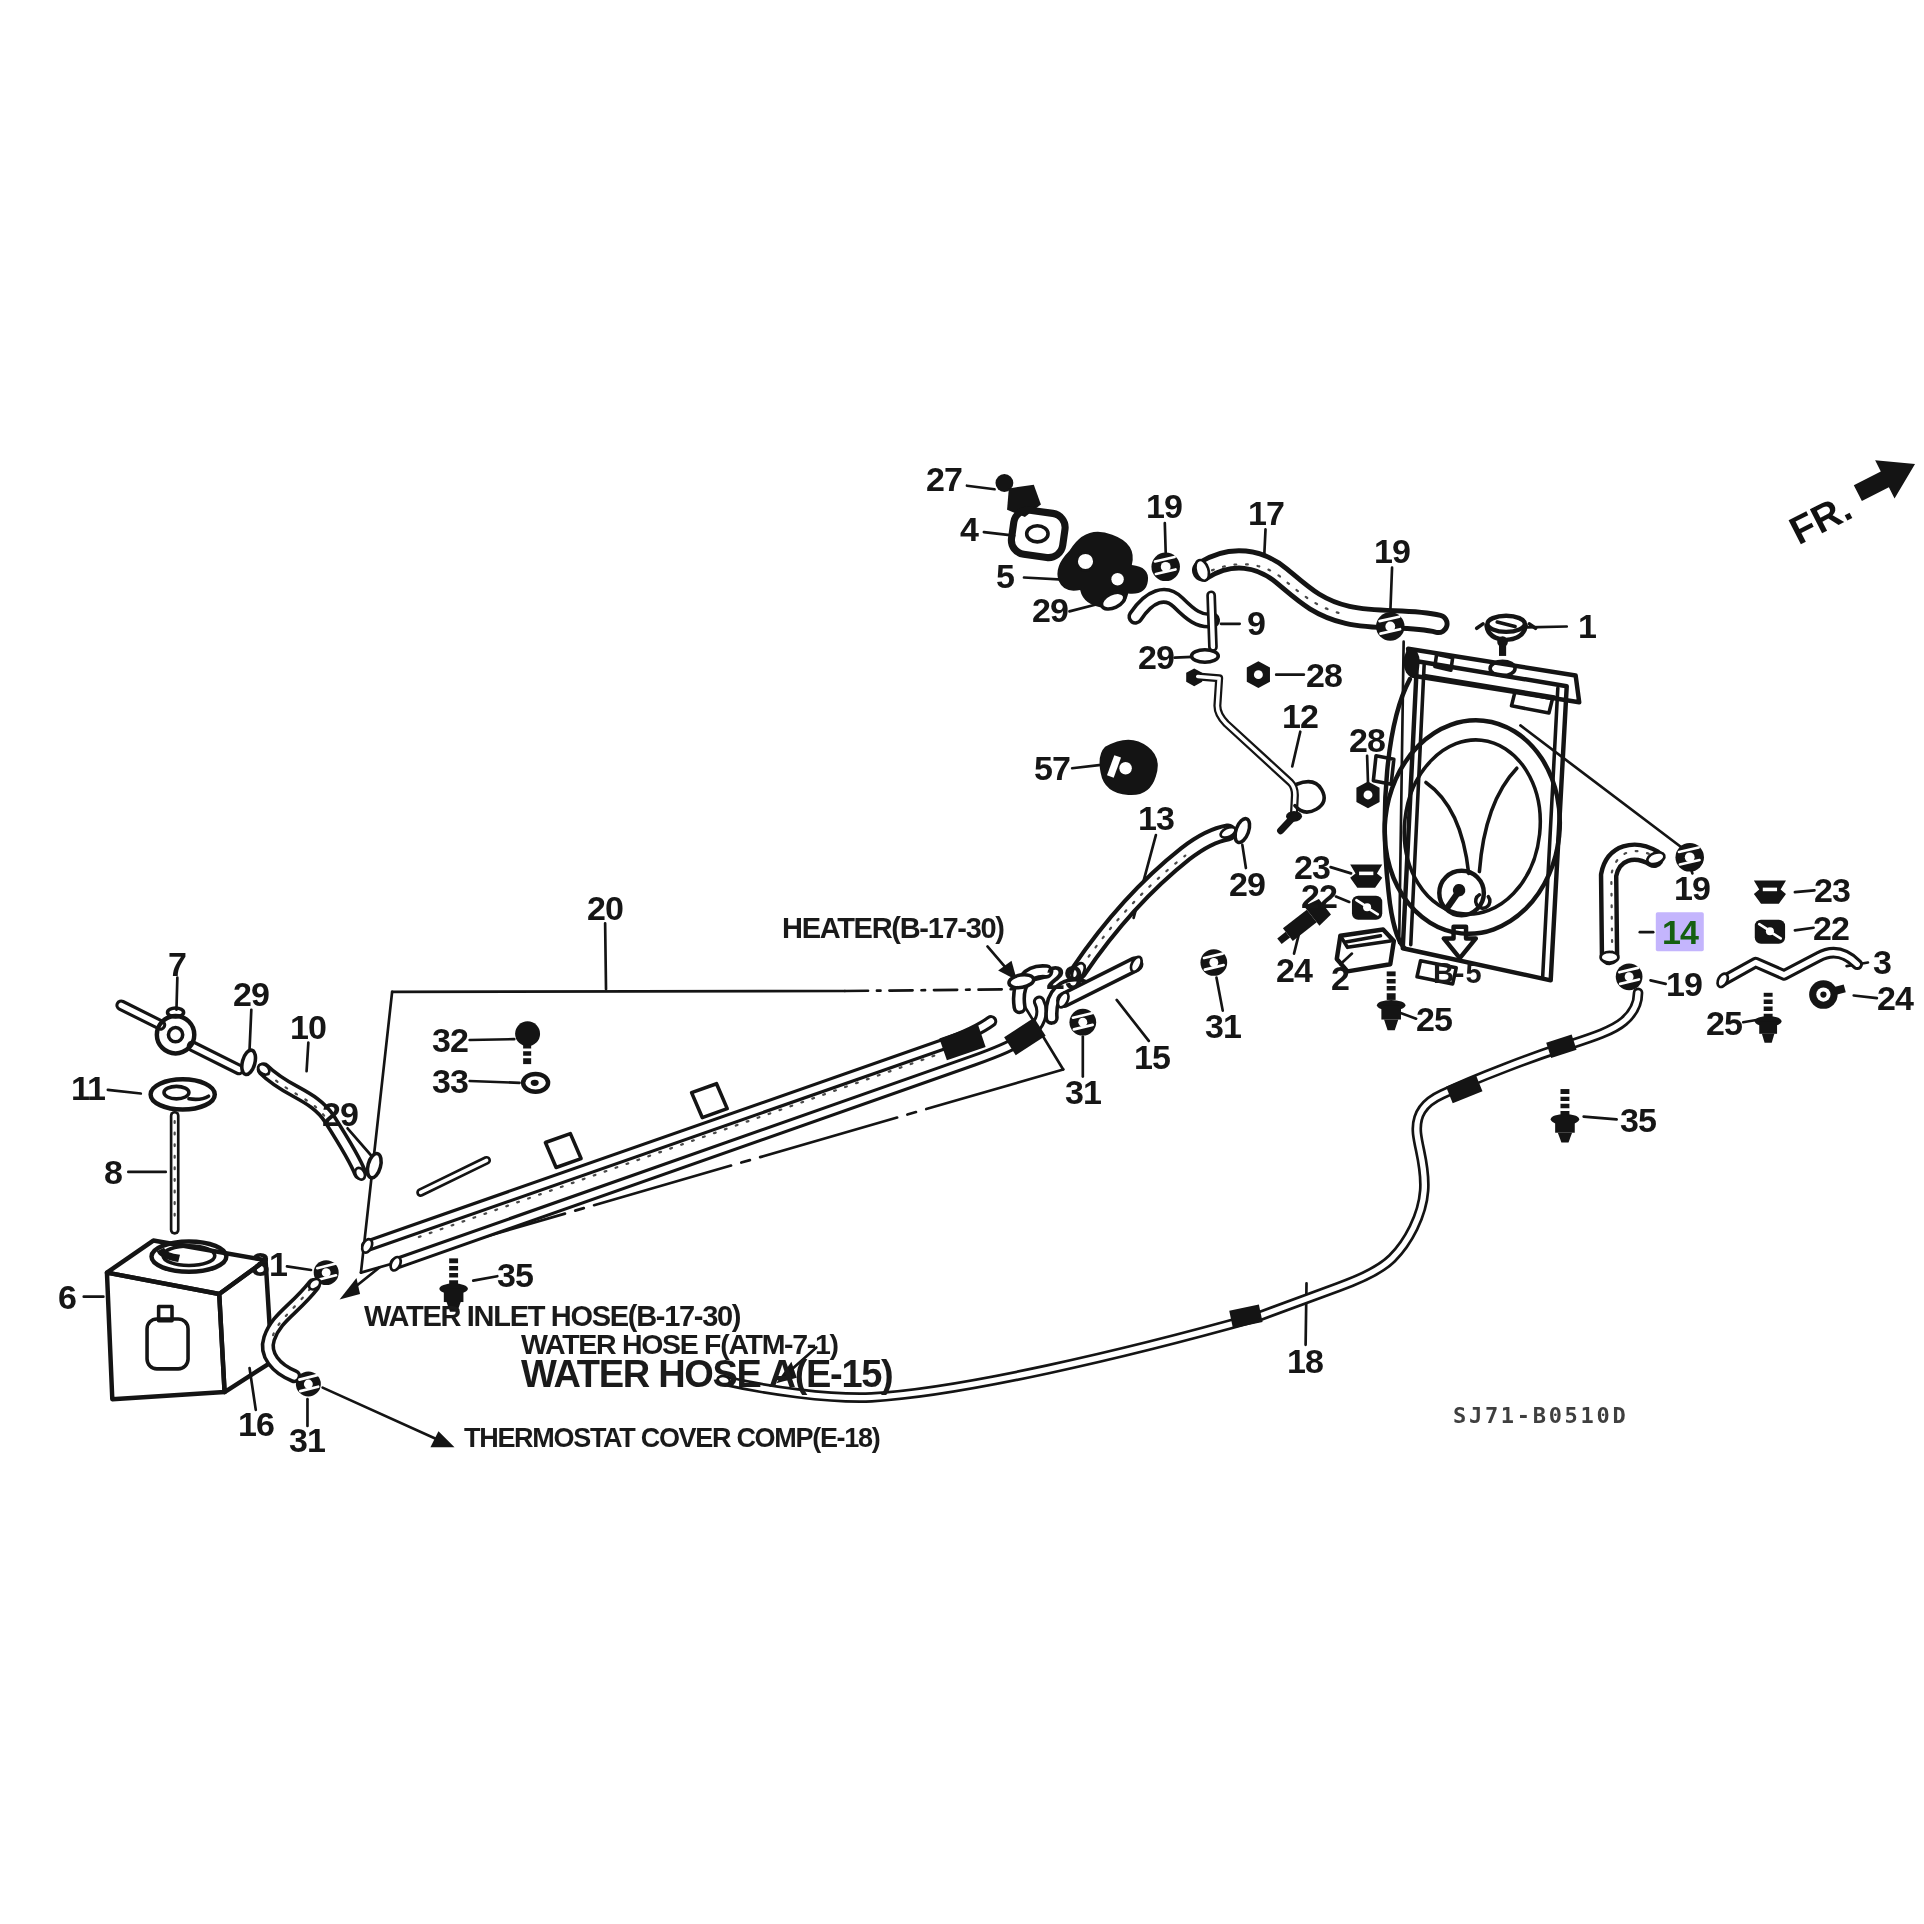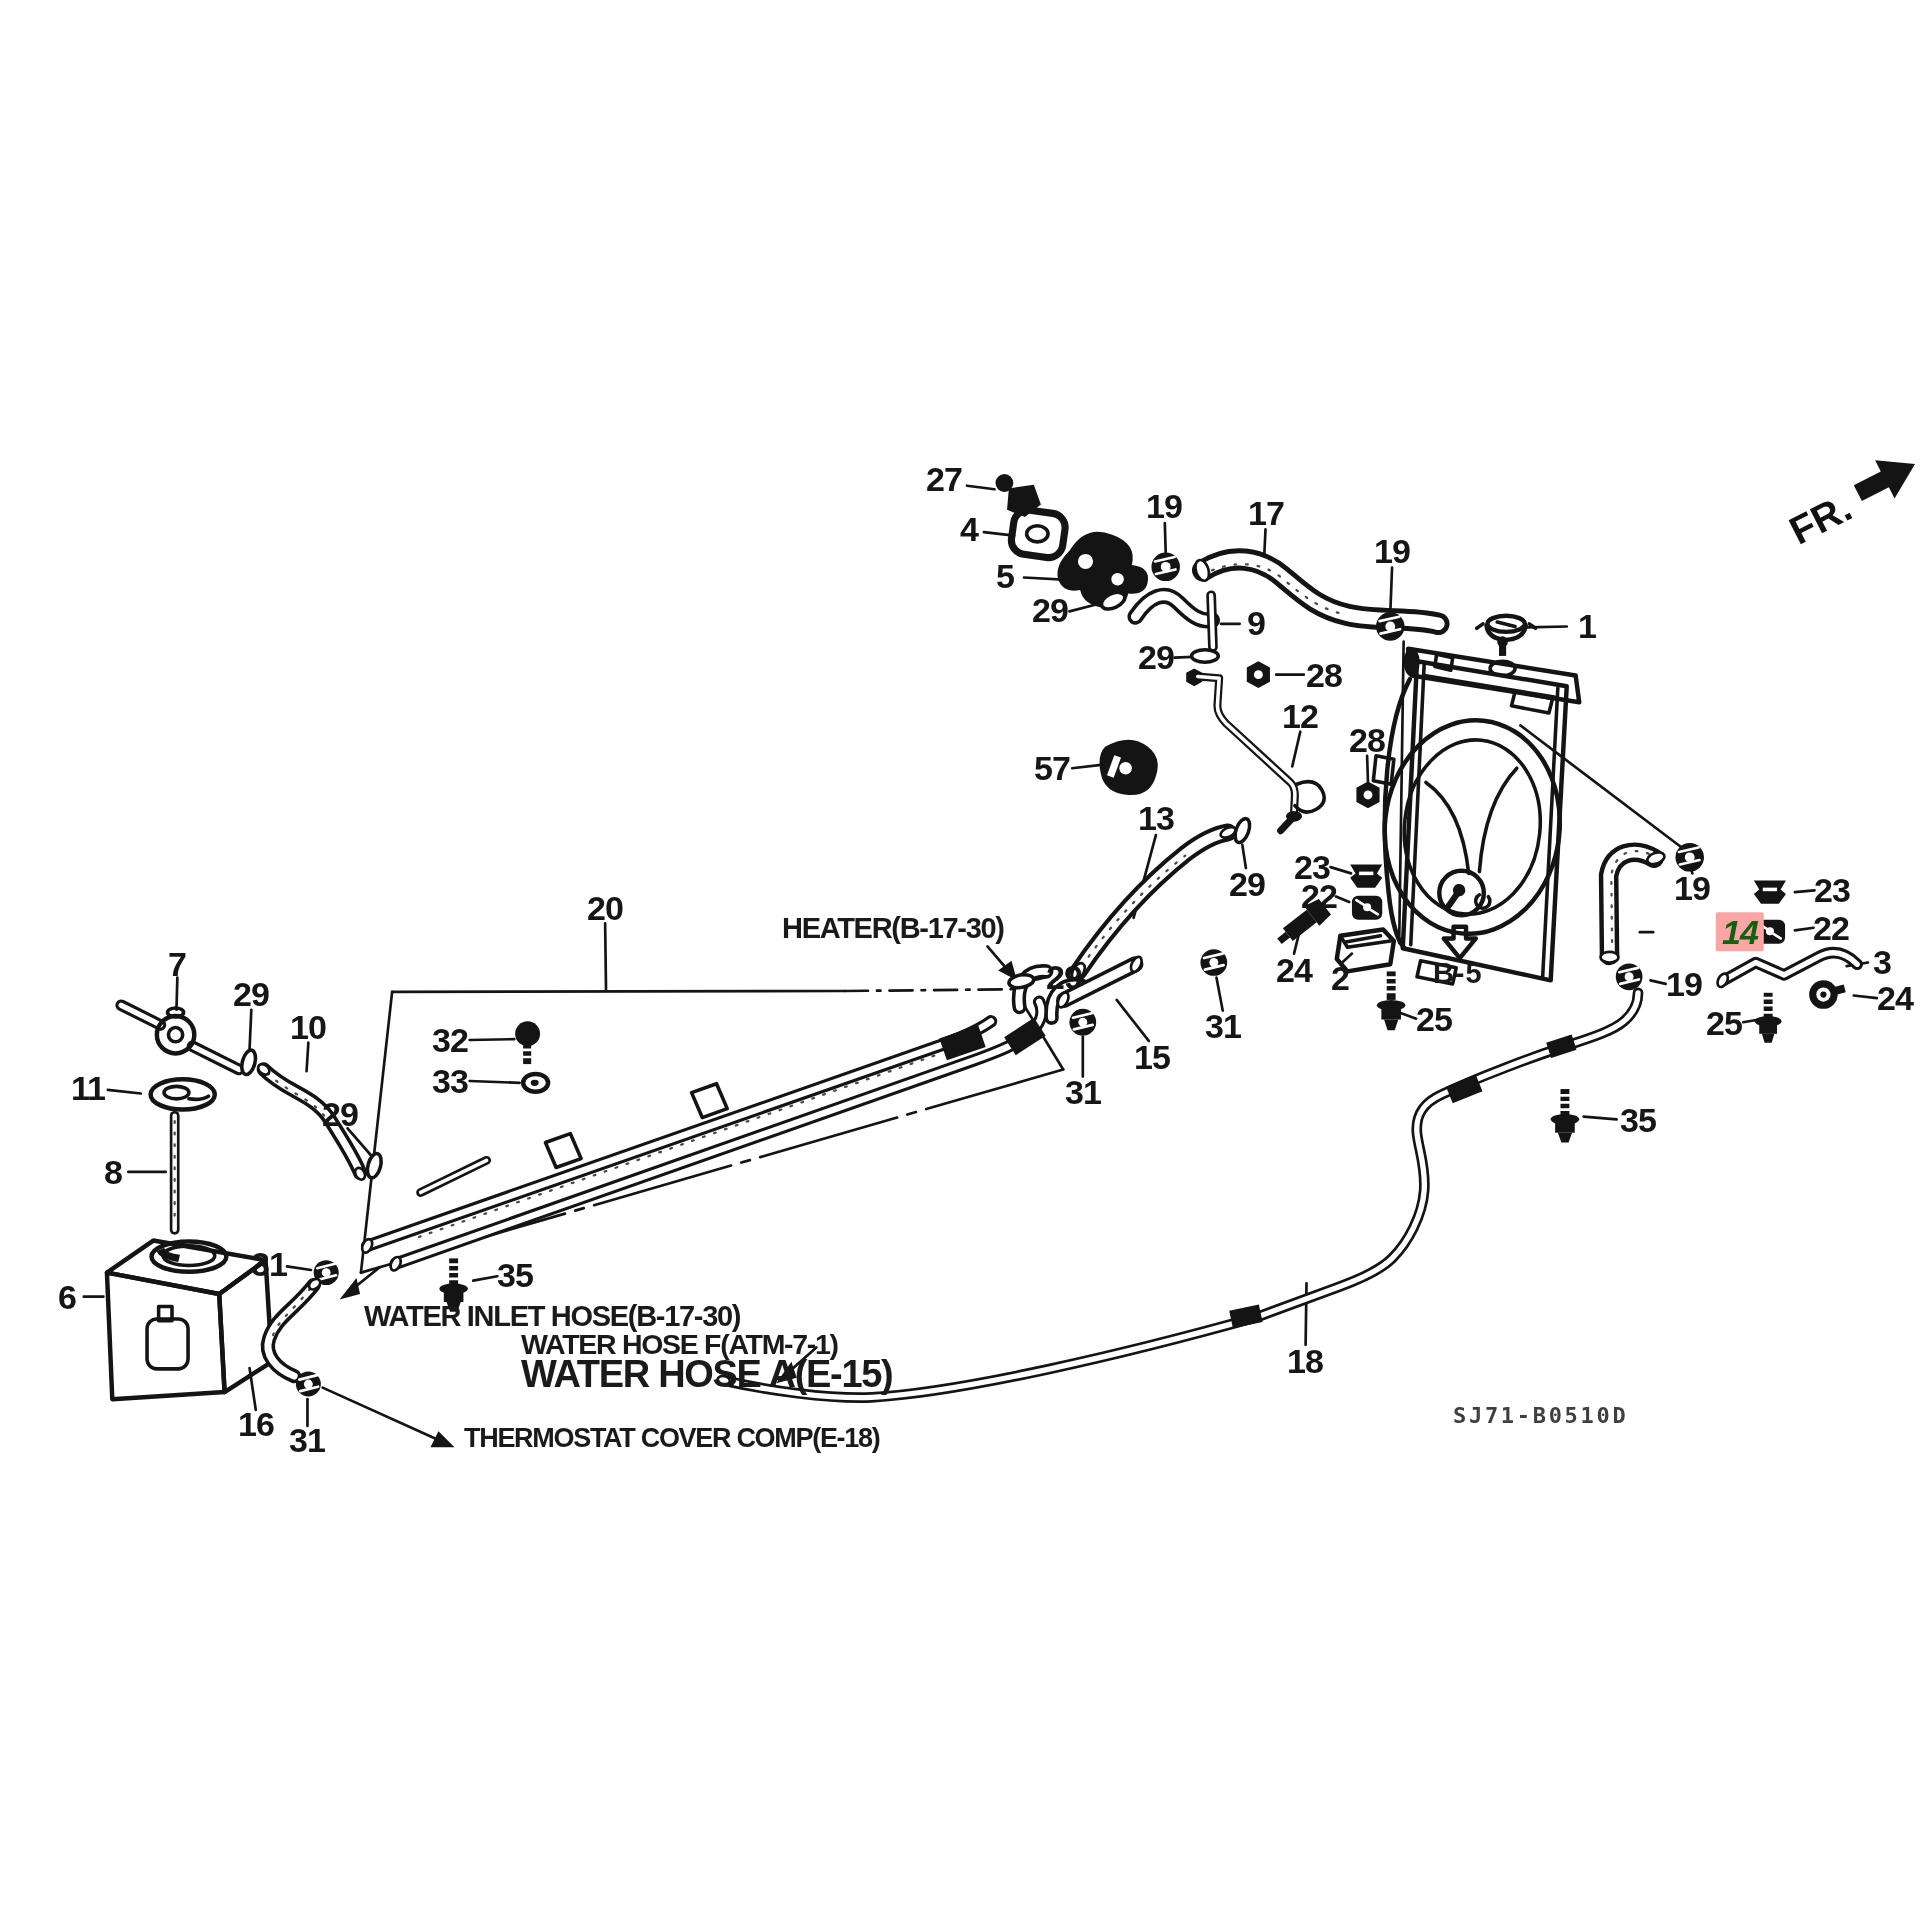--- a/index.html
+++ b/index.html
@@ -470,21 +470,21 @@
       <span class="part-label" style="left: 1052px; top: 768px;">57</span>
       <span class="part-label" style="left: 1156px; top: 818px;">13</span>
       <span class="part-label" style="left: 1587px; top: 626px;">1</span>
       <span class="part-label" style="left: 1247px; top: 884px;">29</span>
       <span class="part-label" style="left: 1312px; top: 867px;">23</span>
       <span class="part-label" style="left: 1319px; top: 896px;">22</span>
       <span class="part-label" style="left: 1294px; top: 970px;">24</span>
       <span class="part-label" style="left: 1340px; top: 978px;">2</span>
       <span class="part-label" style="left: 1434px; top: 1019px;">25</span>
       <span class="part-label" style="left: 1692px; top: 888px;">19</span>
-      <span class="part-label hl" style="left: 1740px; top: 932px; background: #fca5a5; color: rgb(21, 95, 16); font-style: italic;">14</span>
+      <span class="part-label hl" style="left: 1680px; top: 932px; background: #c4b5fd; color: rgb(21, 95, 16);">14</span>
       <span class="part-label" style="left: 1684px; top: 984px;">19</span>
       <span class="part-label" style="left: 1832px; top: 890px;">23</span>
       <span class="part-label" style="left: 1831px; top: 928px;">22</span>
       <span class="part-label" style="left: 1882px; top: 962px;">3</span>
       <span class="part-label" style="left: 1895px; top: 998px;">24</span>
       <span class="part-label" style="left: 1724px; top: 1023px;">25</span>
       <span class="part-label" style="left: 605px; top: 908px;">20</span>
       <span class="part-label" style="left: 177px; top: 964px;">7</span>
       <span class="part-label" style="left: 251px; top: 994px;">29</span>
       <span class="part-label" style="left: 308px; top: 1027px;">10</span>

